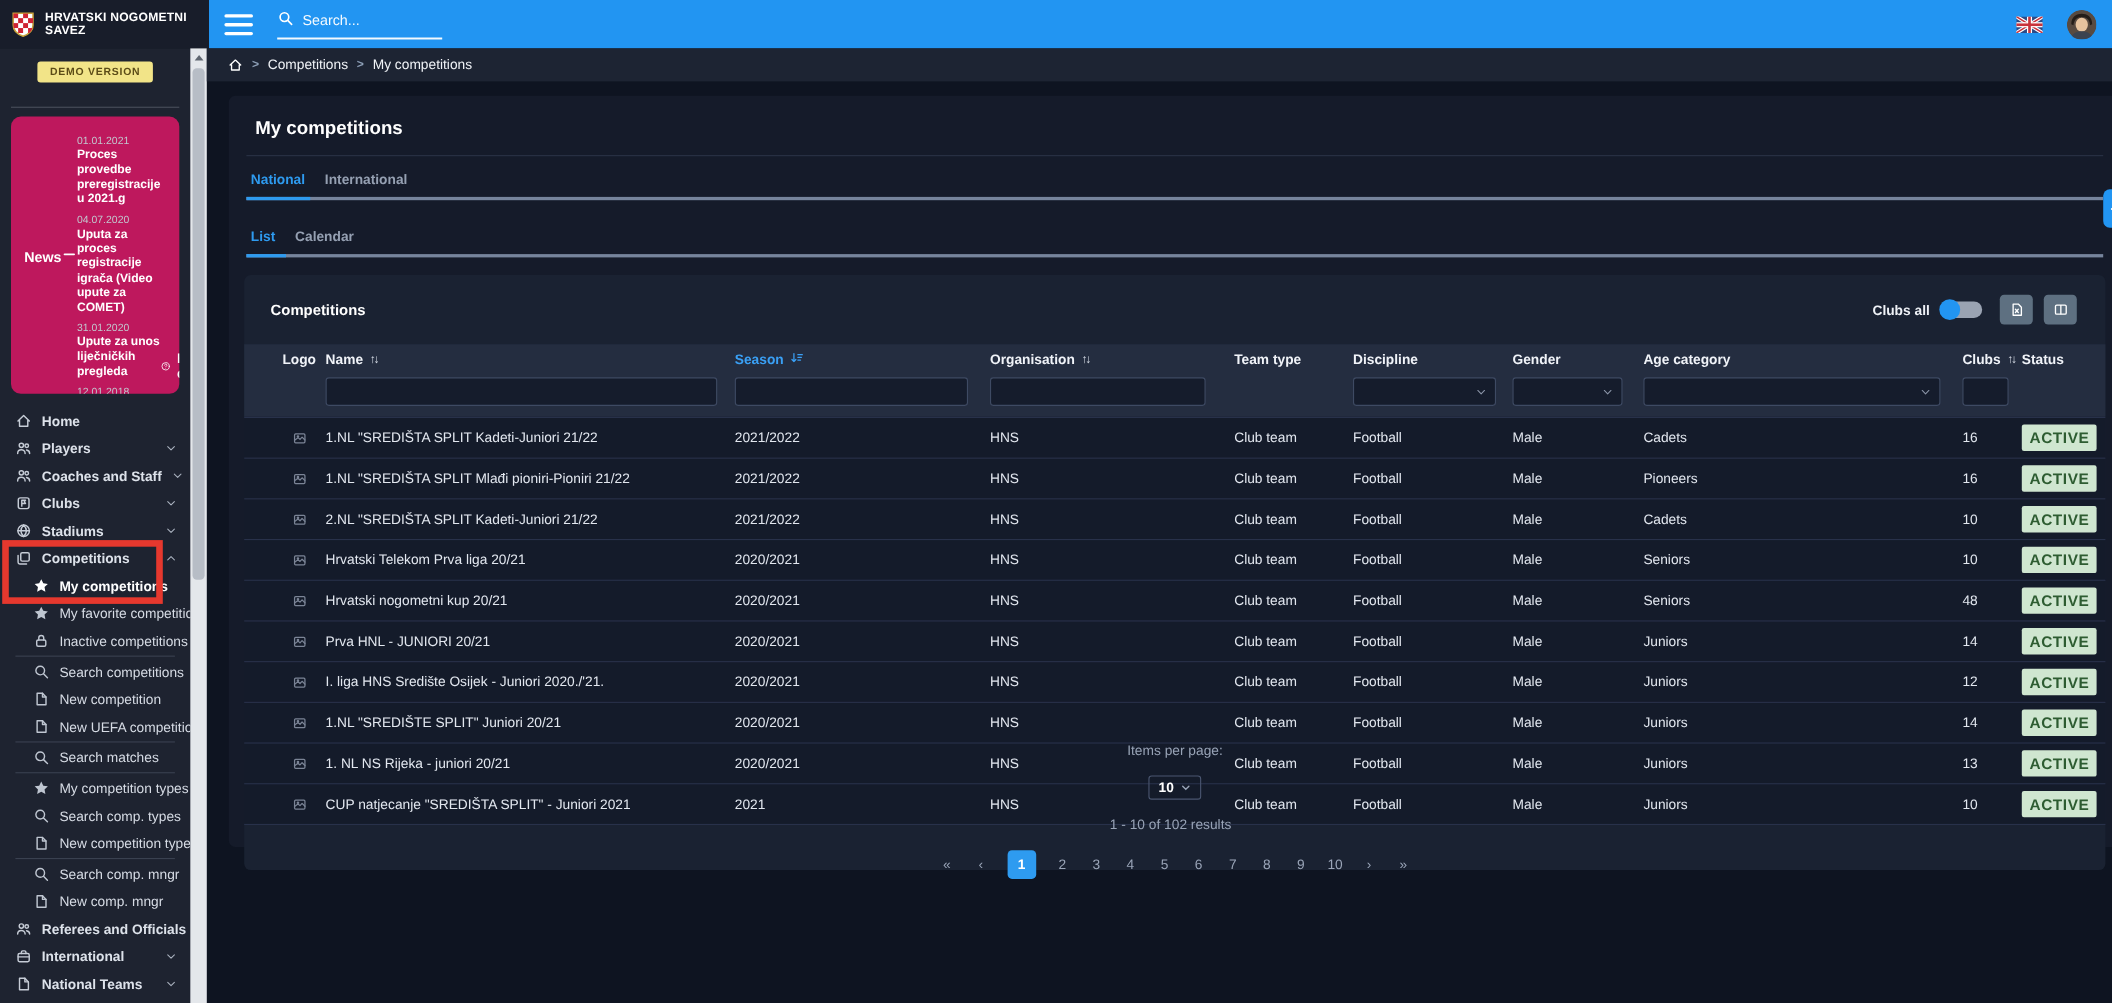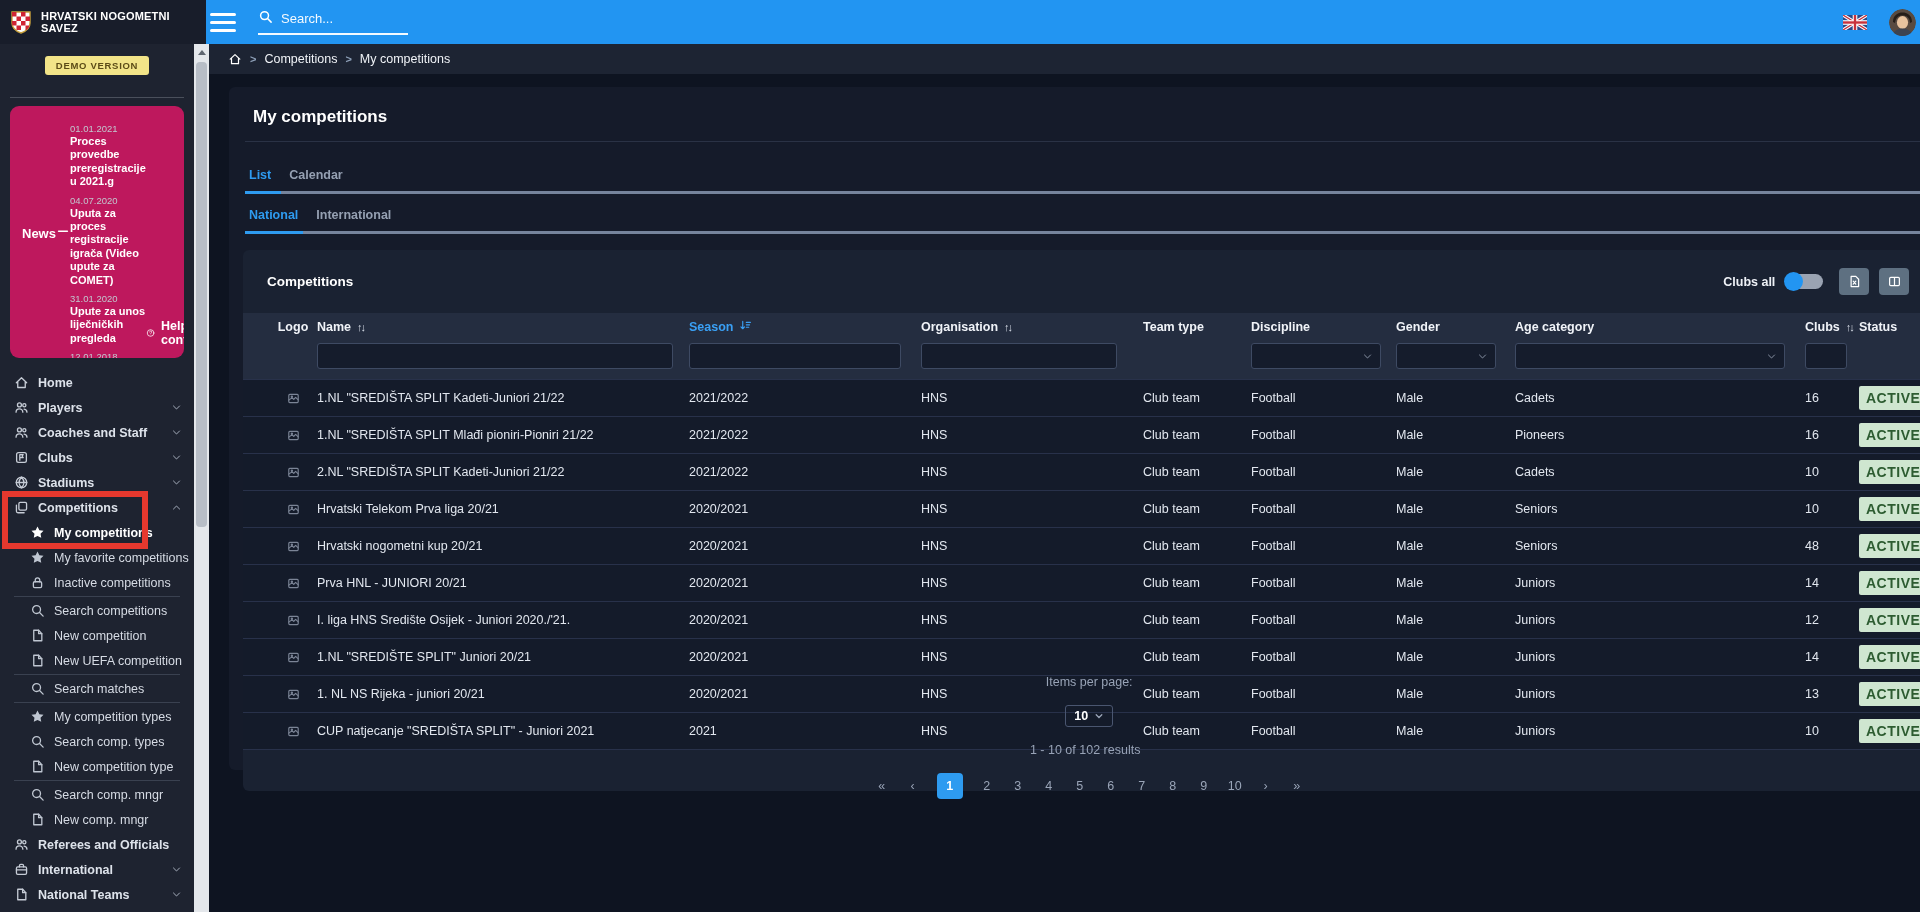--- a/index.html
+++ b/index.html
@@ -1,38 +1,38 @@
 <!DOCTYPE html>
 <html><head>
 <meta charset="utf-8">
 <style>
   * { margin:0; padding:0; box-sizing:border-box; }
   html,body { width:1920px; height:912px; overflow:hidden; }
   body { font-family:"Liberation Sans","DejaVu Sans",sans-serif; background:#0e1421; color:#e6eaf2; }
 
   
   .topbar { display:flex; height:44px; }
-  .topbar-left { width:206px; background:#181d2a; display:flex; align-items:center; gap:9px; padding-left:10px; flex:none; }
+  .topbar-left { width:190px; background:#181d2a; display:flex; align-items:center; gap:9px; padding-left:10px; flex:none; }
   .org-name { font-size:11px; font-weight:bold; color:#fff; letter-spacing:.2px; }
-  .topbar-main { flex:1; background:#2295f2; display:flex; align-items:center; padding:0 4px; gap:22px; }
+  .topbar-main { flex:1; background:#2295f2; display:flex; align-items:center; padding:0 14px; gap:22px; }
   .hamburger { width:26px; display:flex; flex-direction:column; gap:5px; cursor:pointer; }
   .hamburger span { height:3px; background:#fff; border-radius:2px; }
   .searchbox { display:flex; align-items:center; gap:8px; border-bottom:2px solid rgba(255,255,255,.95); padding-bottom:5px; width:150px; }
   .searchbox .icon svg { width:15px; height:15px; }
   .searchbox input { background:transparent; border:0; outline:0; color:#fff; font-size:13px; width:110px; font-family:inherit; }
   .searchbox input::placeholder { color:rgba(255,255,255,.95); }
   .topbar-spacer { flex:1; }
   .flag { width:24px; height:15px; display:inline-block; }
   .avatar { width:27px; height:27px; border-radius:50%; overflow:hidden; flex:none; cursor:pointer; }
 
   
   .layout { display:flex; height:868px; }
 
   
-  .sidebar { width:194px; background:#1e2330; flex:none; position:relative; overflow:hidden; padding-top:12px; }
+  .sidebar { width:173px; background:#1e2330; flex:none; position:relative; overflow:hidden; padding-top:12px; }
   .demo-badge { width:max-content; margin:0 auto; background:#f2e488; color:#5c4c17; font-weight:bold; font-size:9.5px; letter-spacing:.7px; padding:4px 11px; border-radius:3px; }
   .side-divider { height:1px; background:#4a4f5b; margin:22px 10px 0; }
   .news-card { margin:8px 10px 0; background:#be185d; border-radius:9px; padding:11px 12px 9px; height:252px; display:flex; flex-direction:row; overflow:hidden; }
   .news-head { display:flex; align-items:center; justify-content:space-between; }
   .news-title { font-size:13px; font-weight:bold; color:#fff; }
   .news-min { color:#fff; cursor:pointer; } .news-min svg { width:14px; height:14px; }
   .news-divider { height:1px; background:#4b515c; margin:8px 0 2px; }
   .news-item { margin-top:6px; cursor:pointer; }
   .news-date { font-size:9.5px; color:#c2c7cf; }
   .news-item-title { font-size:11px; font-weight:bold; color:#fff; line-height:1.22; margin-top:1px; }
@@ -476,37 +476,37 @@
       <span class="crumb">Competitions</span>
       <span class="crumb-sep">&gt;</span>
       <span class="crumb">My competitions</span>
     </div>
 
     <div class="content">
       <section class="card">
         <h1 class="card-title">My competitions</h1>
         <div class="card-title-divider"></div>
 
+        <div class="tabs">
+          <div class="tab-labels">
+            <span class="tab active">National</span>
+            <span class="tab">International</span>
+          </div>
+          <div class="tab-track">
+              <span class="active-bar" style="width:58px;"></span>
+            </div>
+        </div>
+
         <div class="tabs" style="margin-top:26px;">
           <div class="tab-labels">
             <span class="tab active">List</span>
             <span class="tab">Calendar</span>
           </div>
           <div class="tab-track">
               <span class="active-bar" style="width:36px;"></span>
-            </div>
-        </div>
-
-        <div class="tabs">
-          <div class="tab-labels">
-            <span class="tab active">National</span>
-            <span class="tab">International</span>
-          </div>
-          <div class="tab-track">
-              <span class="active-bar" style="width:58px;"></span>
             </div>
         </div>
 
         <section class="panel">
           <div class="panel-header">
             <span class="panel-title">Competitions</span>
             <div class="panel-controls">
               <span class="showall-label">Clubs all</span>
               <span class="toggle">
                   <span class="knob"></span>

